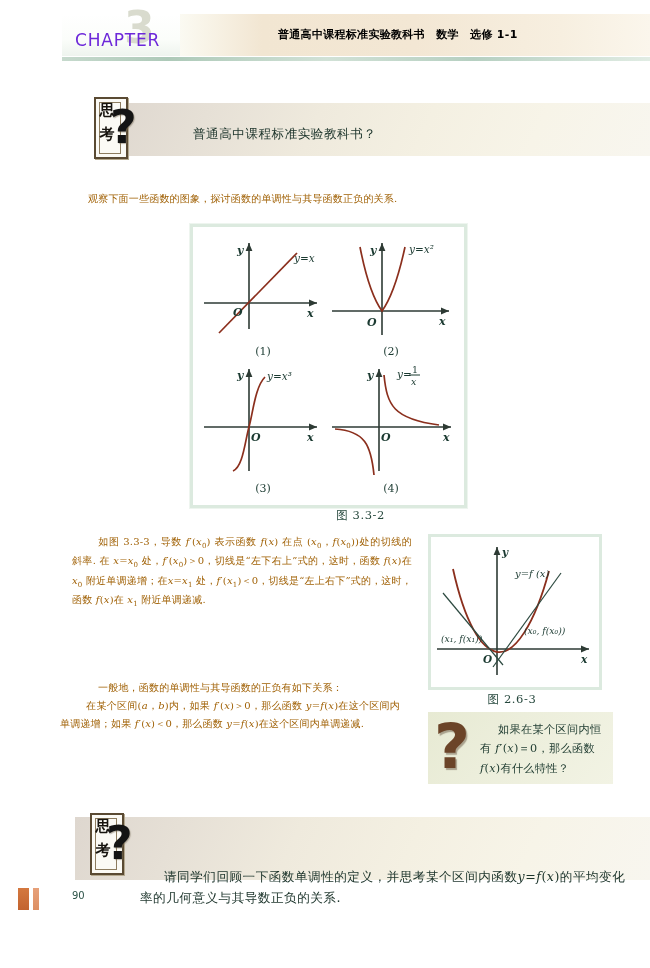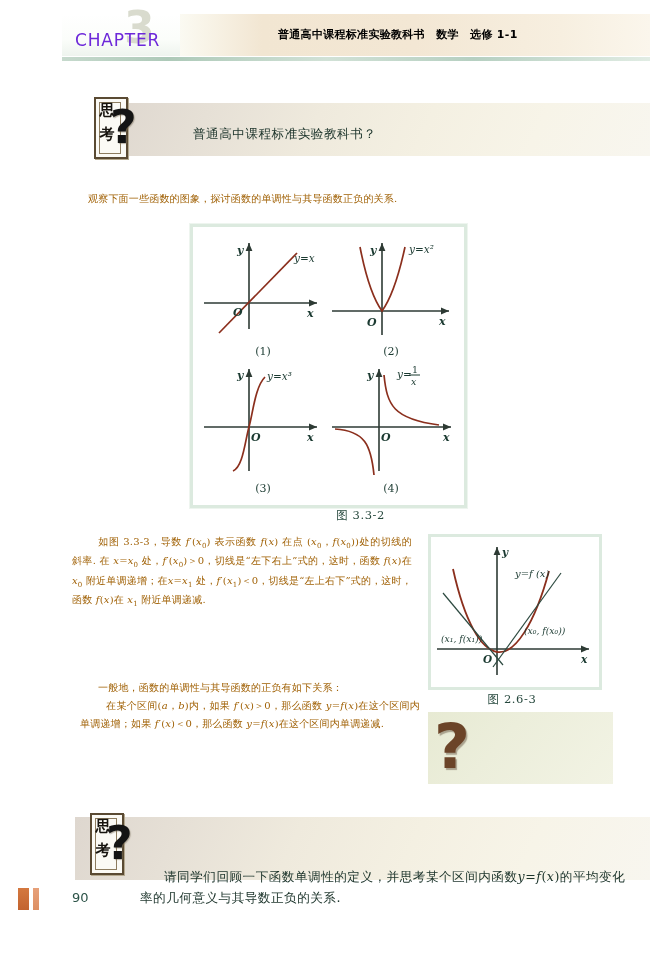--- a/index.html
+++ b/index.html
@@ -201,21 +201,21 @@
     color: #1d3a2f;
     letter-spacing: .3px;
   }
   .qtext .ind { display:inline-block; width: 18px; }
 
   
   .pagenum {
     position: absolute;
     left: 72px; top: 890px;
     font-family: "DejaVu Sans", "Liberation Sans", sans-serif;
-    font-size: 13px;
+    font-size: 10px;
     color: #2c5348;
     text-align: right;
   }
   .foot-mark-a {
     position: absolute;
     left: 18px; top: 888px;
     width: 11px; height: 22px;
     background: linear-gradient(to bottom, #d4783f, #c2632f);
   }
   .foot-mark-b {
@@ -303,21 +303,21 @@
     <text x="85" y="10" font-family="DejaVu Serif, serif" font-size="9.5" fill="#1b3a31">1</text>
     <line x1="82" y1="12" x2="93" y2="12" stroke="#1b3a31" stroke-width="1"></line>
     <text x="84" y="22" font-family="DejaVu Serif, serif" font-style="italic" font-size="9.5" fill="#1b3a31">x</text>
   </svg>
   <div class="subcap" style="left:178px; top:255px;">(4)</div>
 </div>
 <div class="caption" style="left:265px; top:508px; width:120px;text-align:right;">图 3.3-2</div>
 
 <div class="bodytext" style="left:72px; top:533px; width:340px;"><span class="ind"></span>如图 3.3-3，导数 <i class="v">f</i>′(<i class="v">x</i><sub>0</sub>) 表示函数 <i class="v">f</i>(<i class="v">x</i>) 在点 (<i class="v">x</i><sub>0</sub>，<i class="v">f</i>(<i class="v">x</i><sub>0</sub>))处的切线的斜率. 在 <i class="v">x</i>=<i class="v">x</i><sub>0</sub> 处，<i class="v">f</i>′(<i class="v">x</i><sub>0</sub>)＞0，切线是“左下右上”式的，这时，函数 <i class="v">f</i>(<i class="v">x</i>)在 <i class="v">x</i><sub>0</sub> 附近单调递增；在<i class="v">x</i>=<i class="v">x</i><sub>1</sub> 处，<i class="v">f</i>′(<i class="v">x</i><sub>1</sub>)＜0，切线是“左上右下”式的，这时，函数 <i class="v">f</i>(<i class="v">x</i>)在 <i class="v">x</i><sub>1</sub> 附近单调递减.</div>
 <div class="bodytext" style="left:72px; top:651px; width:340px;margin-top:28px;"><span class="ind"></span>一般地，函数的单调性与其导函数的正负有如下关系：</div>
-<div class="bodytext" style="left:80px; top:697px; width:340px;"><span class="ind"></span>在某个区间(<i class="v">a</i>，<i class="v">b</i>)内，如果 <i class="v">f</i>′(<i class="v">x</i>)＞0，那么函数 <i class="v">y</i>=<i class="v">f</i>(<i class="v">x</i>)在这个区间内单调递增；如果 <i class="v">f</i>′(<i class="v">x</i>)＜0，那么函数 <i class="v">y</i>=<i class="v">f</i>(<i class="v">x</i>)在这个区间内单调递减.</div>
+<div class="bodytext" style="left:60px; top:697px; width:340px;"><span class="ind"></span>在某个区间(<i class="v">a</i>，<i class="v">b</i>)内，如果 <i class="v">f</i>′(<i class="v">x</i>)＞0，那么函数 <i class="v">y</i>=<i class="v">f</i>(<i class="v">x</i>)在这个区间内单调递增；如果 <i class="v">f</i>′(<i class="v">x</i>)＜0，那么函数 <i class="v">y</i>=<i class="v">f</i>(<i class="v">x</i>)在这个区间内单调递减.</div>
 
 <div class="fig3box">
   <svg width="162" height="144" viewBox="0 0 162 144">
     <line x1="6" y1="112" x2="158" y2="112" stroke="#2d3a34" stroke-width="1.6"></line>
     <polygon points="158,112 150,108.5 150,115.5" fill="#2d3a34"></polygon>
     <line x1="66" y1="138" x2="66" y2="10" stroke="#2d3a34" stroke-width="1.6"></line>
     <polygon points="66,10 62.6,18 69.4,18" fill="#2d3a34"></polygon>
 
     <path d="M 22,32 C 34,86 50,112 66,115 C 84,118 104,86 118,34" stroke="#8b2f1d" stroke-width="1.8" fill="none"></path>
 
@@ -329,20 +329,21 @@
     <text x="150" y="126" font-family="DejaVu Serif, serif" font-style="italic" font-size="10.5" font-weight="bold" fill="#1b3a31">x</text>
     <text x="84" y="40" font-family="DejaVu Serif, serif" font-style="italic" font-size="10" fill="#1b3a31">y=f (x)</text>
     <text x="93" y="97" font-family="DejaVu Serif, serif" font-style="italic" font-size="9.2" fill="#1b3a31">(x₀, f(x₀))</text>
     <text x="10" y="105" font-family="DejaVu Serif, serif" font-style="italic" font-size="9.2" fill="#1b3a31">(x₁, f(x₁))</text>
   </svg>
 </div>
 <div class="caption" style="left:452px; top:692px; width:120px;">图 2.6-3</div>
 
 <div class="qbox">
   <div class="qmark-big">?</div>
+  <div class="qtext"><span class="ind"></span>如果在某个区间内恒有 <i class="v">f</i>′(<i class="v">x</i>)＝0，那么函数 <i class="v">f</i>(<i class="v">x</i>)有什么特性？</div>
 </div>
 
 <div class="thinkbox thinkbox-bottom"></div>
 <div class="think-icon" style="left:88px; top:812px;">
   <div class="tablet">
     <div class="tablet-inner"></div>
   </div>
   <div class="ch ch1">思</div>
   <div class="ch ch2">考</div>
   <div class="qmark">?</div>

